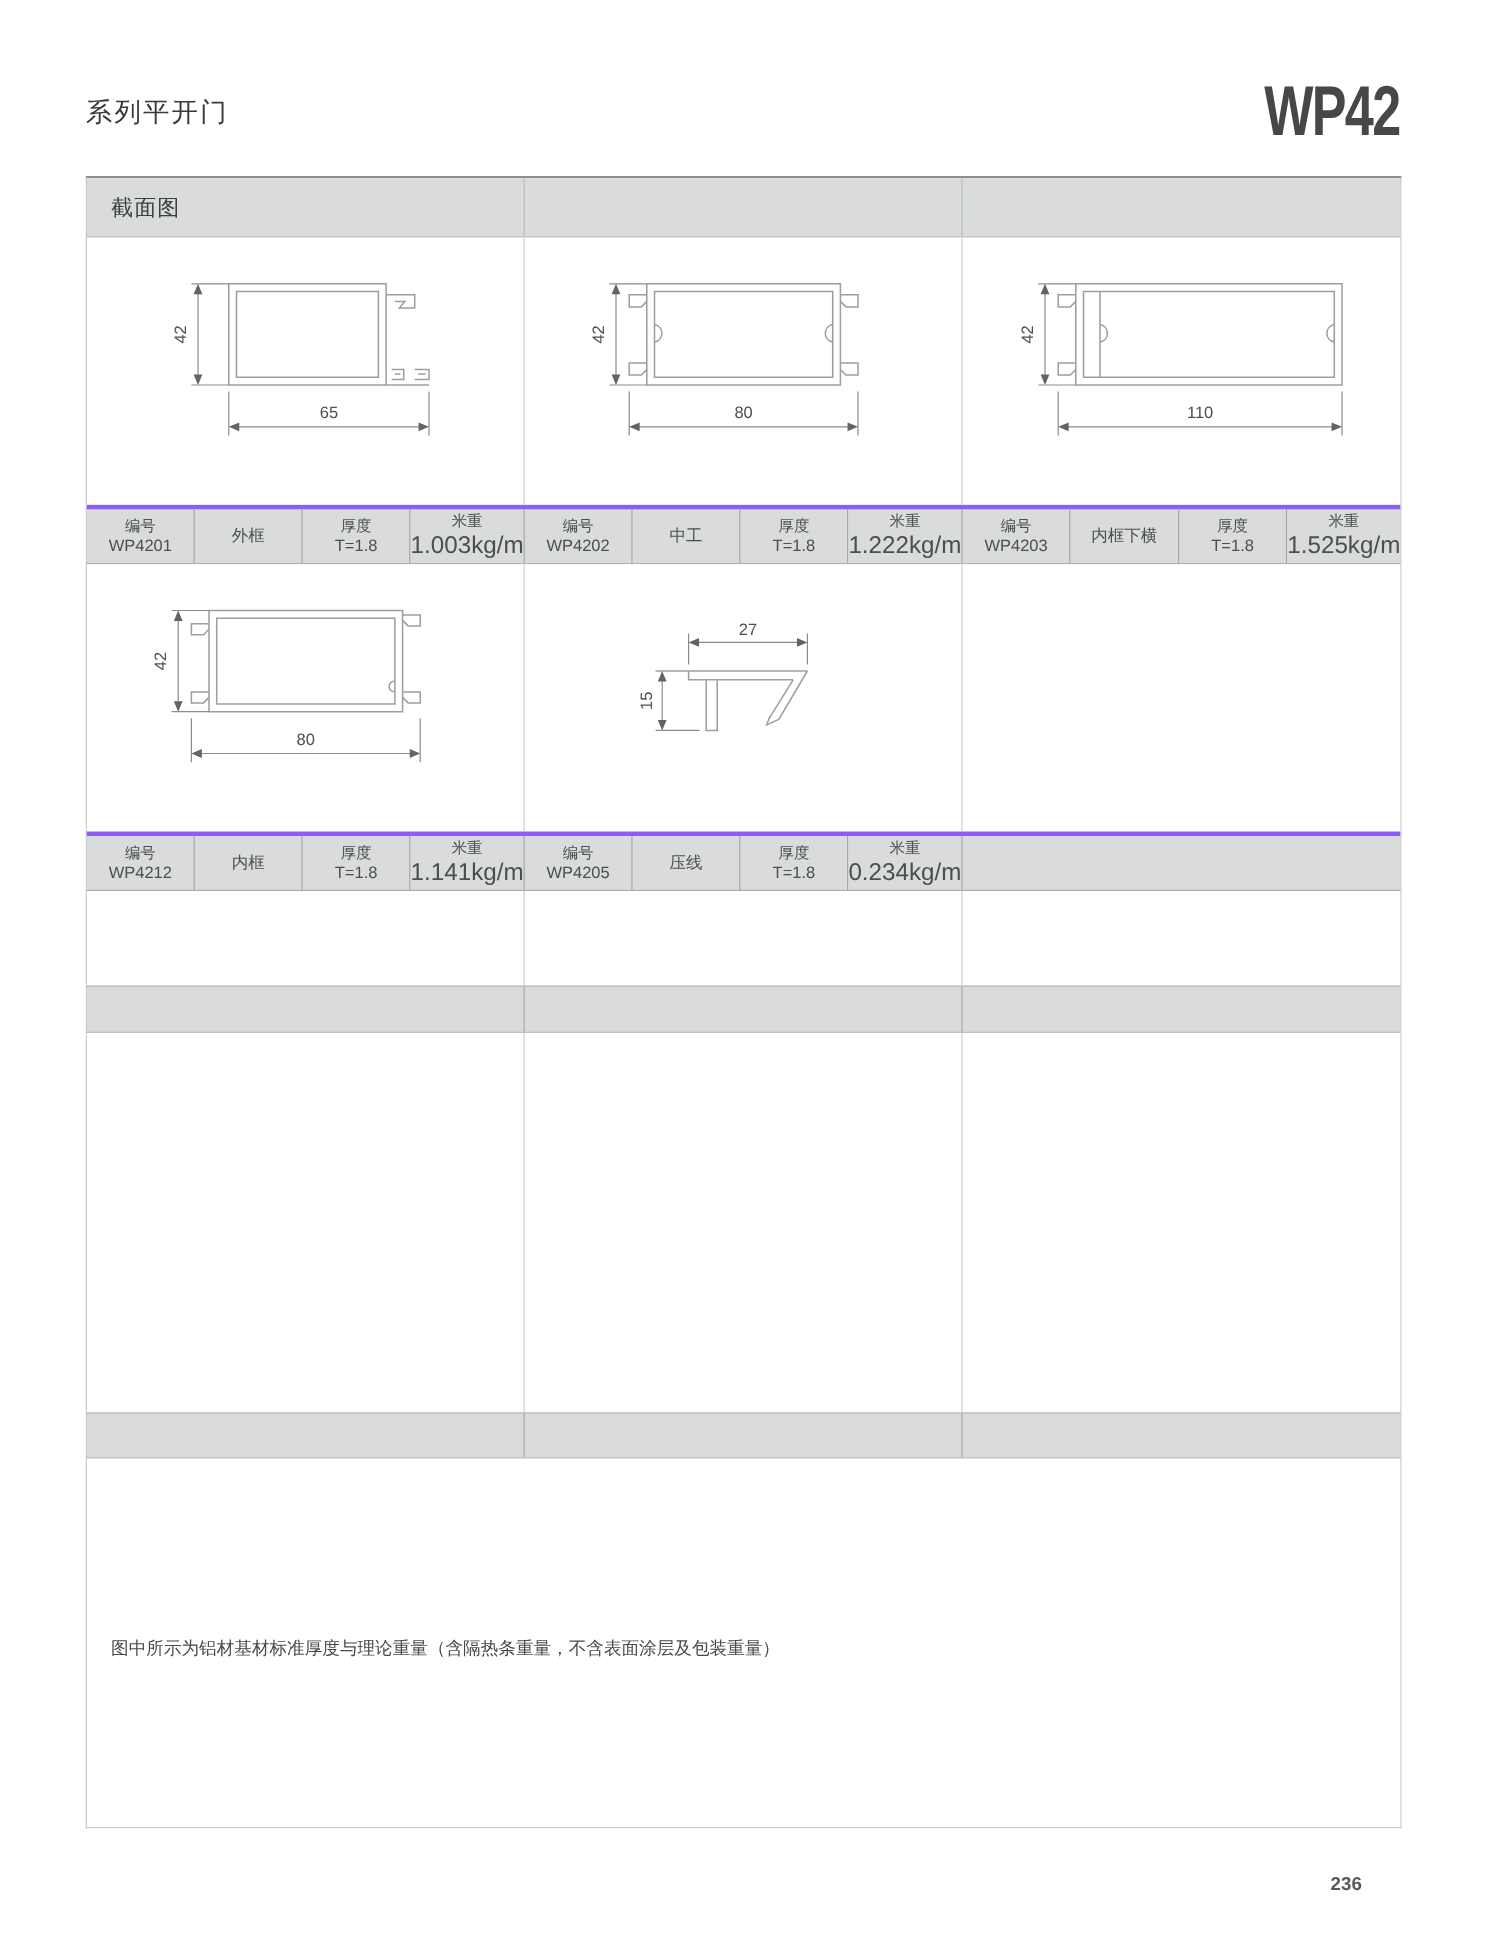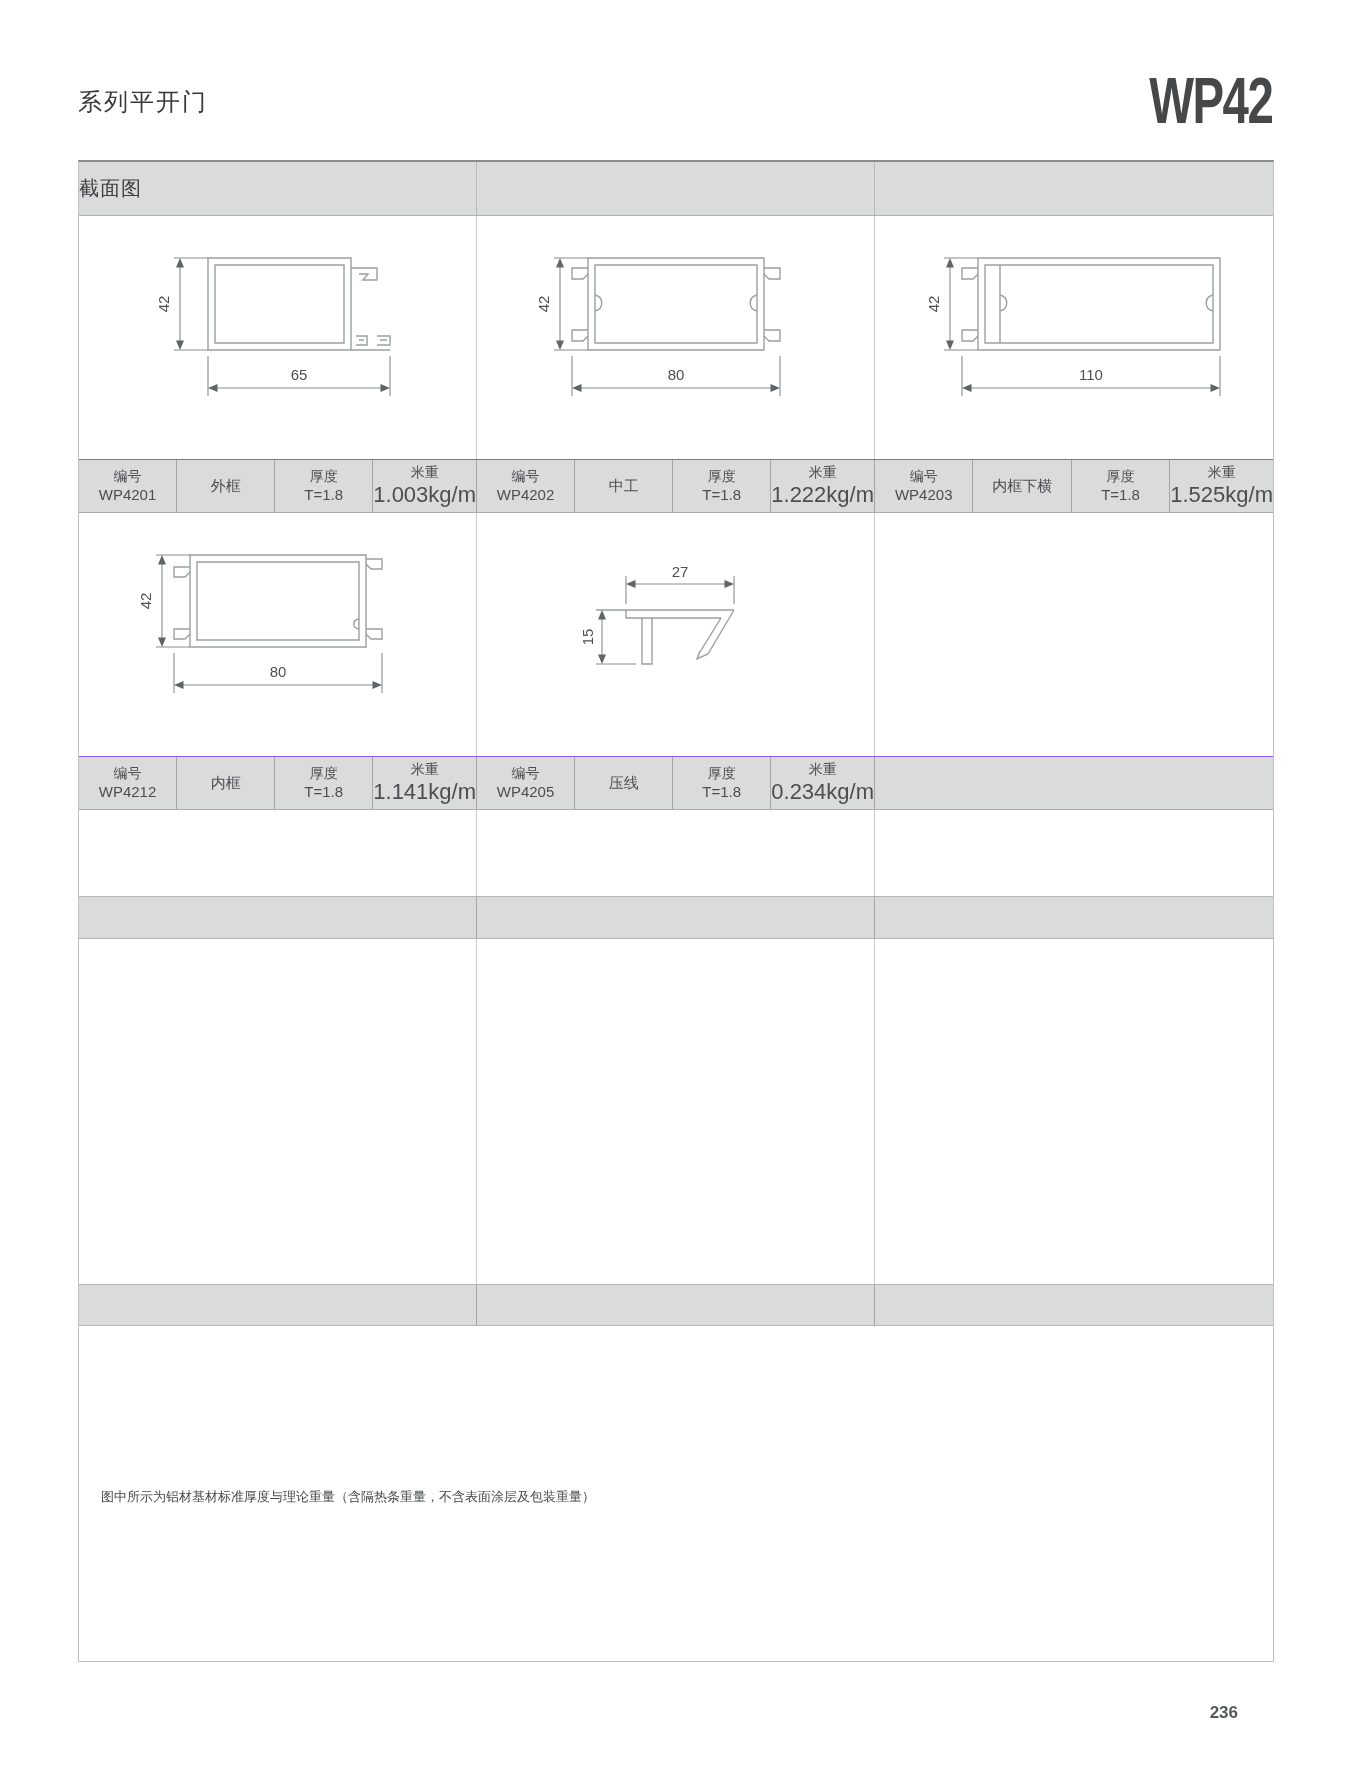--- a/index.html
+++ b/index.html
@@ -9,39 +9,39 @@
   .hdr-model{position:absolute;right:86px;top:64px;font-size:64px;font-weight:700;color:#454749;
              letter-spacing:-2px;transform:scaleX(0.74);transform-origin:100% 50%;}
   .tbl{position:absolute;left:78px;top:160px;width:1194px;
        border:1px solid #bfc1c2;border-top:2px solid #8b8d8e;}
   .row{display:flex;box-sizing:border-box;}
   .col{width:398px;box-sizing:border-box;border-right:1px solid #c9cbcb;position:relative;}
   .col.last{border-right:none;}
   .rh{height:54px;background:#dadbdb;border-bottom:1px solid #b0b2b3;}
   .rh .col{display:flex;align-items:center;border-right:1px solid #b7b9ba;}
   .rh .col.last{border-right:none;}
-  .sec-title{font-size:20px;color:#3c4043;letter-spacing:1px;}
+  .sec-title{padding-left:22px;font-size:20px;color:#3c4043;letter-spacing:1px;}
   .rd{height:243px;background:#ffffff;}
   .rd .col{display:flex;align-items:center;justify-content:center;}
-  .ri{height:54px;background:#dadbdb;border-top:1px solid #8b5cf6;border-bottom:1px solid #a9abac;}
+  .ri{height:54px;background:#dadbdb;border-top:4px solid #8b5cf6;border-bottom:1px solid #a9abac;}
   .ri .col{display:flex;border-right:1px solid #a3a5a6;}
   .ri .col.last{border-right:none;}
   .icell{flex:1;display:flex;flex-direction:column;align-items:center;justify-content:center;
          border-right:1px solid #a3a5a6;color:#4b4f51;text-align:center;}
   .icell.end{border-right:none;}
   .icell .lab{font-size:14px;line-height:1.3;}
   .icell .val{font-size:15px;line-height:1.3;}
   .icell .val.big{font-size:22px;}
   .icell .name{font-size:15px;}
   .rg{background:#ffffff;}
   .rb{background:#dadbdb;border-top:1px solid #b3b5b6;border-bottom:1px solid #b3b5b6;}
   .rb .col{border-right:1px solid #a3a5a6;}
   .rb .col.last{border-right:none;}
   .rf{height:335px;background:#ffffff;}
-  .note{padding:158px 30px 0 22px;font-size:13px;color:#45494b;line-height:1.95;}
+  .note{padding:158px 30px 0 22px;font-size:16px;color:#45494b;line-height:1.95;}
   .pageno{position:absolute;top:1703px;right:120px;font-size:17px;font-weight:700;color:#55595b;}
   
   .pl{fill:none;stroke:#9aa0a2;stroke-width:1.4;}
   .dl{fill:none;stroke:#878d90;stroke-width:1.1;}
   .ar{fill:#5f6467;stroke:none;}
   .dt{font-size:15px;fill:#4c5052;font-family:"Liberation Sans","DejaVu Sans",sans-serif;}
 </style>
 </head>
 <body>
 

